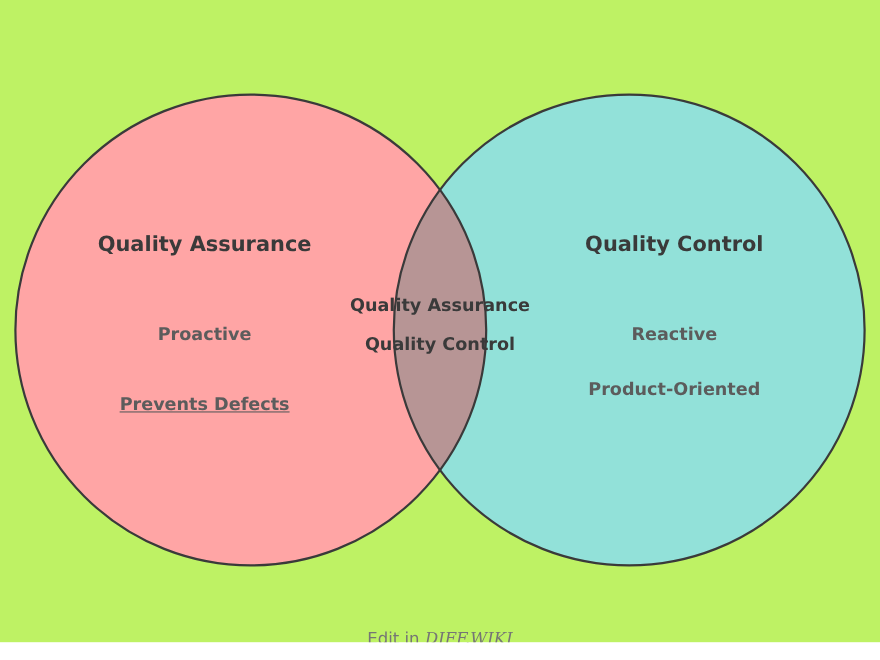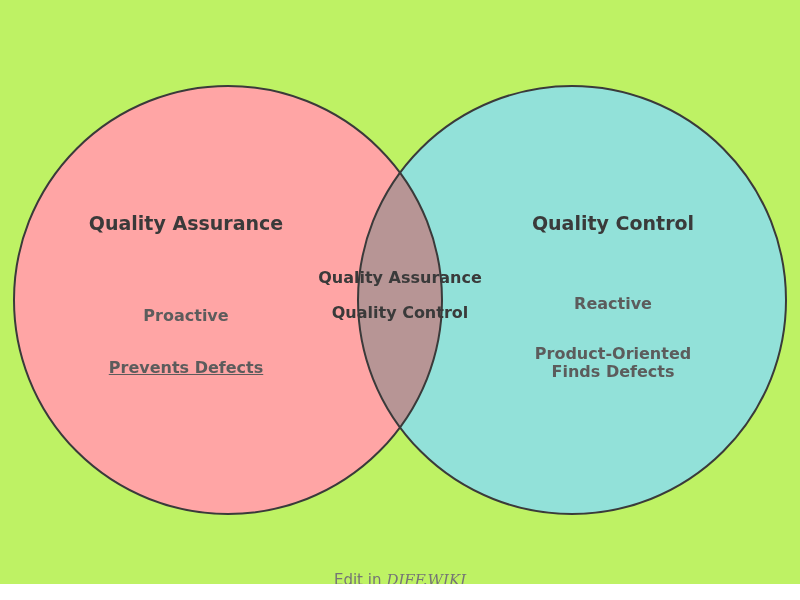--- a/index.html
+++ b/index.html
@@ -69,28 +69,27 @@
     <circle cx="228" cy="300" r="214" fill="#FFA5A5"></circle>
     <circle cx="572" cy="300" r="214" fill="#92E1D9"></circle>
 
     <path d="M 400 172.7 A 214 214 0 0 1 400 427.3 A 214 214 0 0 1 400 172.7 Z" fill="#B79595"></path>
 
     <circle cx="228" cy="300" r="214" fill="none" stroke-width="2" stroke="#3A3A3A"></circle>
     <circle cx="572" cy="300" r="214" fill="none" stroke-width="2" stroke="#3A3A3A"></circle>
   </svg>
 
   <div class="txt circle-title" style="left:186px; top:223px;">Quality Assurance</div>
-  <div class="txt circle-item" style="left:186px; top:316px;">Proactive</div>
+  <div class="txt circle-item" style="left:186px; top:304px;">Proactive</div>
   <div class="txt circle-item" style="left:186px; top:368px;text-decoration:underline;">Prevents Defects</div>
 
   <div class="txt overlap-line" style="left:400px; top:278px;">Quality Assurance</div>
   <div class="txt overlap-line" style="left:400px; top:313px;">Quality Control</div>
 
   <div class="txt circle-title" style="left:613px; top:223px;">Quality Control</div>
   <div class="txt circle-item" style="left:613px; top:304px;">Reactive</div>
   <div class="txt circle-item" style="left:613px; top:338px;margin-top:16px;">Product-Oriented</div>
-  <div class="txt circle-item" style="left:613px; top:372px;">Finds Defects</div>
 
   <div class="footer">
     <span class="prefix">Edit in</span><span class="brand">DIFF.WIKI</span>
   </div>
 
 </div>
 
 </body></html>

